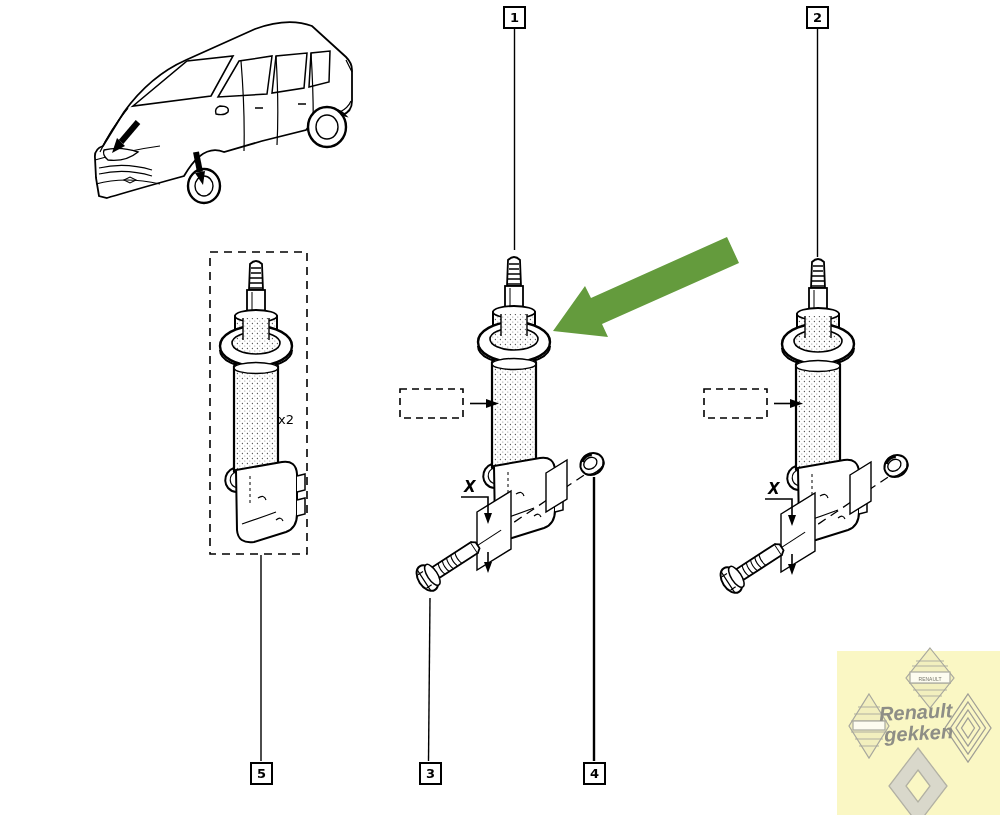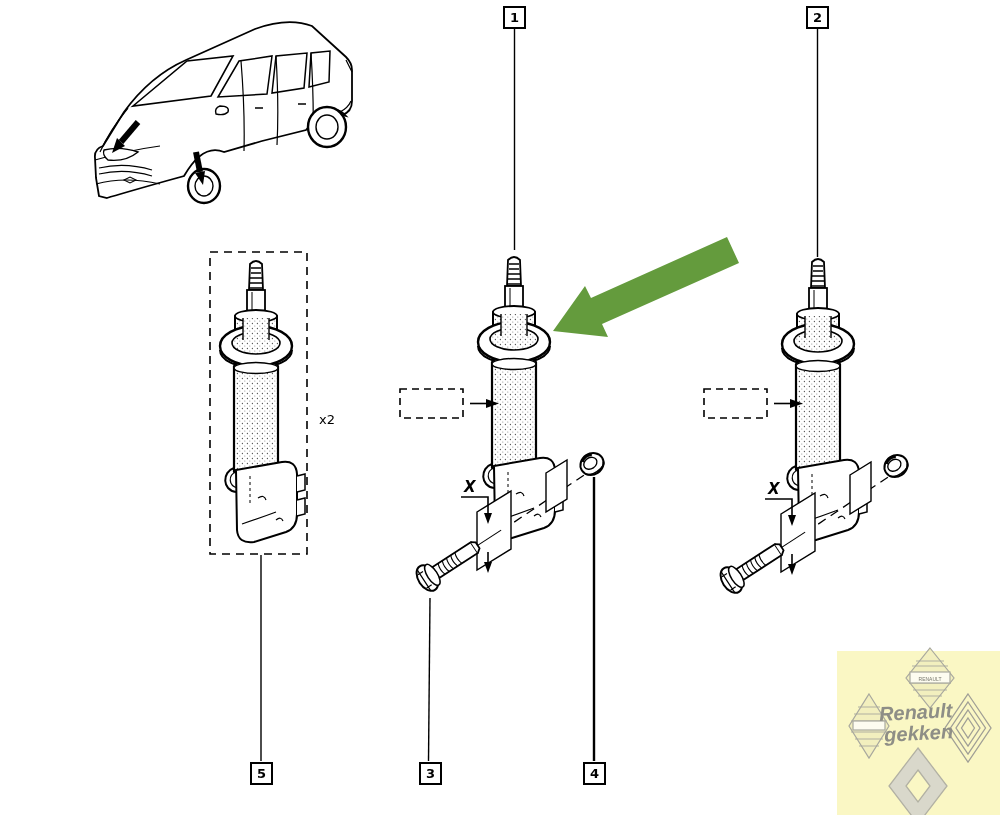--- a/index.html
+++ b/index.html
@@ -2,21 +2,21 @@
 <html><head>
 <meta charset="utf-8">
 <style>
   html,body{margin:0;padding:0;background:#fff;}
   .page{position:relative;width:1000px;height:815px;background:#ffffff;
         font-family:"Liberation Sans",sans-serif;overflow:hidden;}
   .diagram-svg{position:absolute;left:0;top:0;}
   .callout{position:absolute;width:19px;height:19px;background:#fff;border:2px solid #000;
            display:flex;align-items:center;justify-content:center;
            font:bold 13px "DejaVu Sans",sans-serif;color:#000;}
-  .qty-label{position:absolute;font:13px "DejaVu Sans",sans-serif;color:#000;padding-left:41px;}
+  .qty-label{position:absolute;font:13px "DejaVu Sans",sans-serif;color:#000;}
   .dim-label{position:absolute;font:bold italic 15px "DejaVu Sans",sans-serif;color:#000;}
 </style>
 </head>
 <body>
 
 <div class="page">
 
 <svg class="diagram-svg" width="1000" height="815" viewBox="0 0 1000 815">
   <defs>
     <pattern id="stip" width="5" height="5" patternUnits="userSpaceOnUse">

